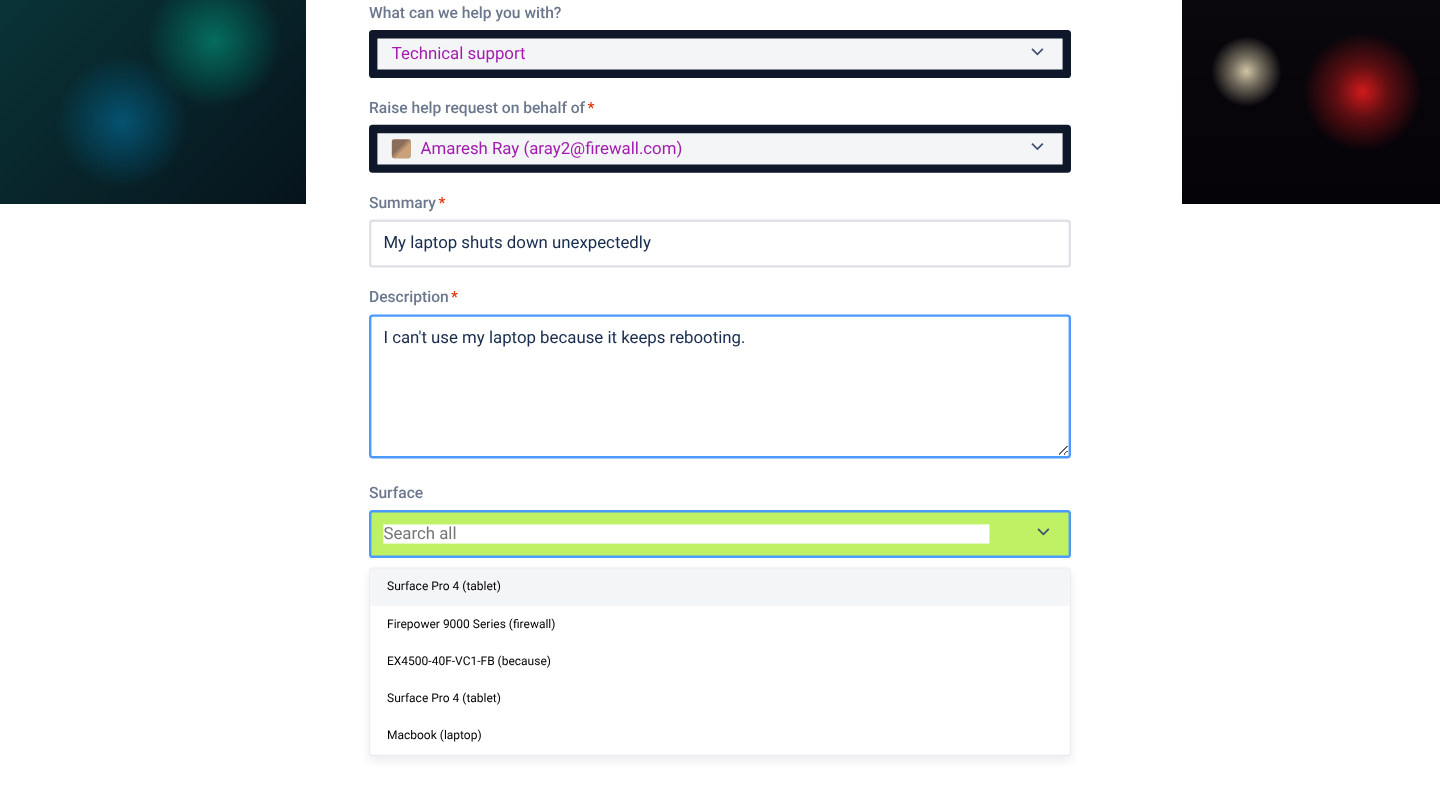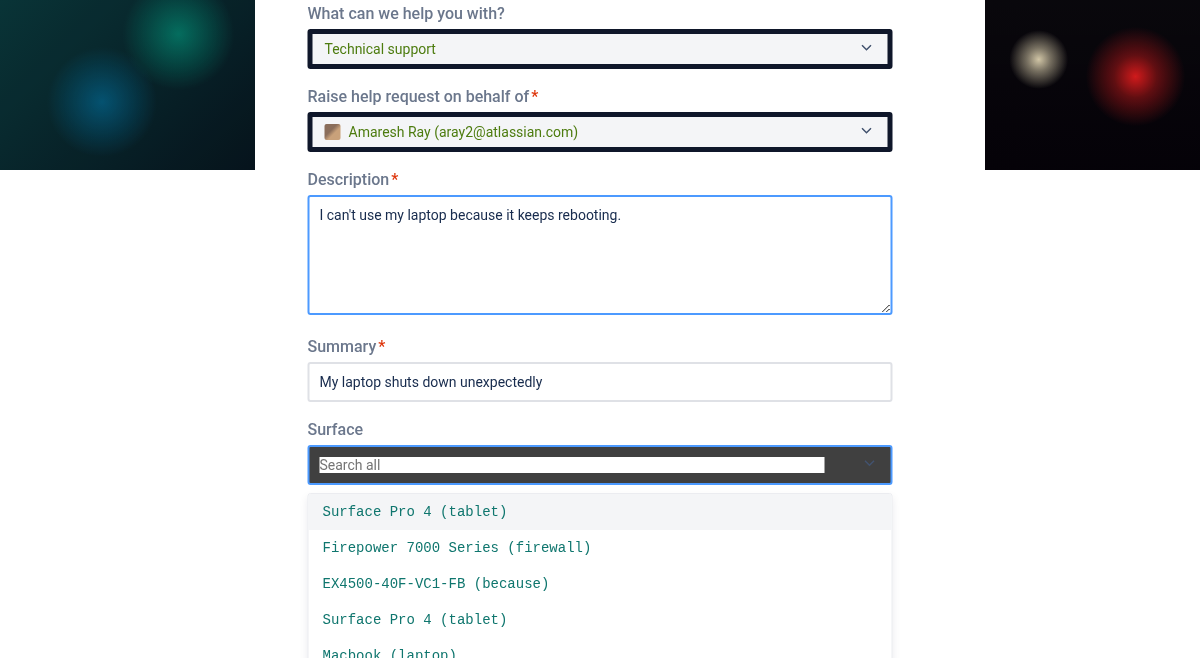--- a/index.html
+++ b/index.html
@@ -50,41 +50,41 @@
       top: 0;
       left: 50%;
       transform: translateX(-50%);
       width: 665px;
       background: #fff;
       padding: 0 40px 20px 40px;
     }
     .form-inner { width: 100%; }
     .field { margin-top: 4px; margin-bottom: 18px; }
     .field-label {
-      font-size: 16px;
+      font-size: 13px;
       color: #6b778c;
       font-weight: 500;
       margin-bottom: 6px;
       display: block;
     }
     .required {
       color: #de350b;
       margin-left: 2px;
     }
     .select-box {
       position: relative;
       background: #f4f5f7;
-      border: 5px solid #0f172a;
+      border: 7px solid #0f172a;
       border-radius: 3px;
       height: 40px;
       display: flex;
       align-items: center;
       padding: 0 12px;
       font-size: 14px;
-      color: #4d7c0f;
+      color: #a21caf;
       cursor: pointer;
     }
     .avatar {
       width: 16px;
       height: 16px;
       background: linear-gradient(135deg, #8a6d5a 40%, #c9a17a 60%);
       border-radius: 2px;
       margin-right: 8px;
       flex-shrink: 0;
     }
@@ -113,21 +113,21 @@
       padding: 10px;
       font-size: 14px;
       color: #172b4d;
       font-family: inherit;
       resize: both;
       min-height: 120px;
       outline: none;
     }
     .search-input {
       position: relative;
-      background: #404040;
+      background: #bef264;
       border: 2px solid #4c9aff;
       border-radius: 3px;
       height: 40px;
       display: flex;
       align-items: center;
       padding: 12px 10px;
     }
     .search-input input {
       border: none;
       outline: none;
@@ -139,24 +139,23 @@
     .dropdown {
       margin-top: 8px;
       border: 1px solid #ebecf0;
       border-radius: 3px;
       background: #fff;
       box-shadow: 0 4px 8px rgba(9,30,66,0.08);
       overflow: hidden;
     }
     .dropdown-item {
       padding: 10px 14px;
-      font-size: 14px;
-      color: #0f766e;
+      font-size: 10px;
+      color: #000000;
       cursor: pointer;
-      font-family: Liberation Mono, monospace;
     }
     .dropdown-item.highlighted {
       background: #f4f5f7;
     }
     svg.chev { width: 18px; height: 18px; }
   </style>
 </head>
 <body>
 
 <div class="banner">
@@ -178,56 +177,56 @@
         </span>
       </div>
     </div>
 
     <div class="field">
       <label class="field-label">
         <span>Raise help request on behalf of</span><span class="required">*</span>
       </label>
       <div class="select-box">
         <span class="avatar"></span>
-        <span>Amaresh Ray (aray2@atlassian.com)</span>
+        <span>Amaresh Ray (aray2@firewall.com)</span>
         <span class="chevron">
           <svg class="chev" viewBox="0 0 24 24" fill="none" stroke="currentColor" stroke-width="2">
               <polyline points="6 9 12 15 18 9"></polyline>
             </svg>
         </span>
       </div>
     </div>
 
     <div class="field">
       <label class="field-label">
+        <span>Summary</span><span class="required">*</span>
+      </label>
+      <input type="text" class="text-input" value="My laptop shuts down unexpectedly" style="">
+    </div>
+
+    <div class="field">
+      <label class="field-label">
         <span>Description</span><span class="required">*</span>
       </label>
       <textarea class="textarea-box" style="">I can't use my laptop because it keeps rebooting.</textarea>
-    </div>
-
-    <div class="field">
-      <label class="field-label">
-        <span>Summary</span><span class="required">*</span>
-      </label>
-      <input type="text" class="text-input" value="My laptop shuts down unexpectedly" style="">
     </div>
 
     <div class="field">
       <label class="field-label">Surface</label>
       <div class="search-input">
         <input type="text" placeholder="Search all" style="">
         <span class="chevron">
           <svg class="chev" viewBox="0 0 24 24" fill="none" stroke="currentColor" stroke-width="2">
               <polyline points="6 9 12 15 18 9"></polyline>
             </svg>
         </span>
       </div>
       <div class="dropdown">
         <div class="dropdown-item highlighted">Surface Pro 4 (tablet)</div>
-        <div class="dropdown-item">Firepower 7000 Series (firewall)</div>
+        <div class="dropdown-item">Firepower 9000 Series (firewall)</div>
         <div class="dropdown-item">EX4500-40F-VC1-FB (because)</div>
         <div class="dropdown-item">Surface Pro 4 (tablet)</div>
         <div class="dropdown-item">Macbook (laptop)</div>
       </div>
     </div>
 
   </div>
 </div>
 
 </body></html>

